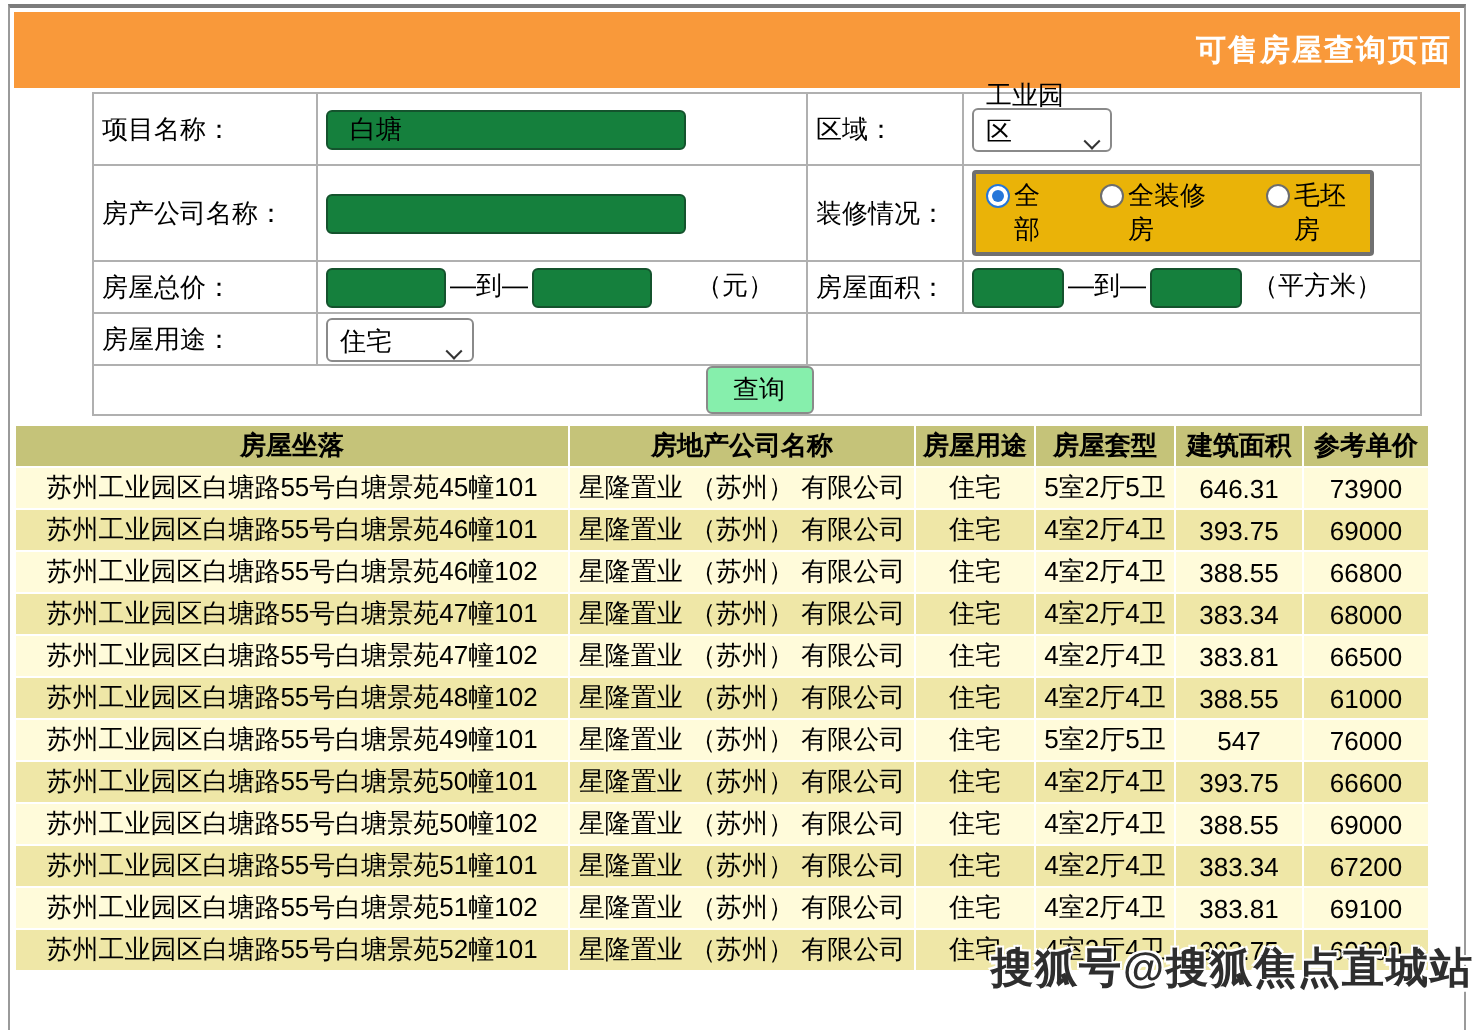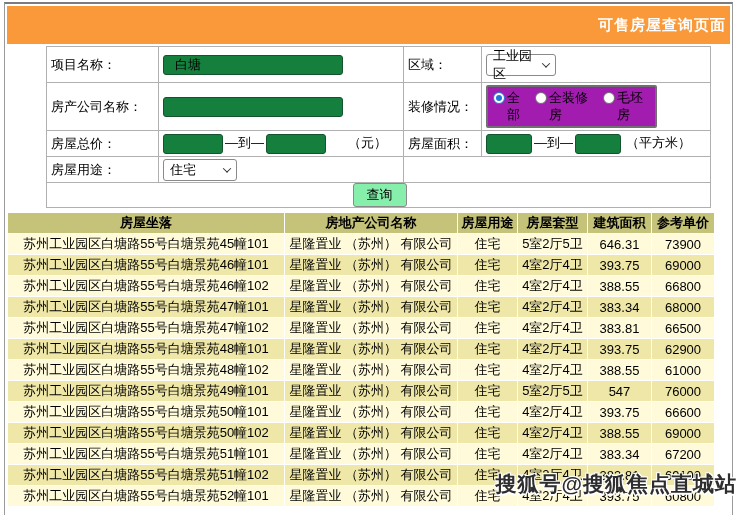--- a/index.html
+++ b/index.html
@@ -39,34 +39,34 @@
     border:1px solid #14532d;border-radius:3px;height:20px;background:#15803d;
     font:13px "Liberation Sans","DejaVu Sans",sans-serif;padding:0 11px;vertical-align:middle;
   }
   .ti.w-project,.ti.w-company{width:180px;}
   .ti.w-price{width:60px;}
   .ti.w-area{width:46px;}
   .sep{margin:0 2px;}
   .unit-price{margin-left:22px;}
   .unit-area{margin-left:5px;}
   .select{
-    display:inline-flex;align-items:center;justify-content:space-between;
+    display:inline-flex;align-items:flex-end;justify-content:space-between;
     border:1px solid #8a8a8a;border-radius:3px;height:22px;background:#fff;
     padding:0 6px;vertical-align:middle;cursor:default;
   }
   .select.region{width:70px;}
   .select.usage{width:74px;}
   .chev{
     width:6px;height:6px;border-right:1.6px solid #333;border-bottom:1.6px solid #333;
     transform:rotate(45deg) translate(-1px,-1px);flex:none;margin-left:6px;
   }
   .radio-box{
-    display:inline-flex;gap:13px;align-items:flex-start;
+    display:inline-flex;gap:28px;align-items:flex-start;
     border:2px solid #707070;border-radius:2px;
-    padding:3px 10px 2px 5px;margin:2px 0;background:#a21caf;
+    padding:3px 10px 2px 5px;margin:2px 0;background:#eab308;
   }
   .radio-item{display:inline-flex;align-items:flex-start;gap:2px;cursor:default;}
   .radio{
     width:12px;height:12px;border:1px solid #6d6d6d;border-radius:50%;
     background:#fff;flex:none;margin-top:2px;position:relative;
   }
   .radio.checked{border-color:var(--radio-selected-blue);}
   .radio.checked::after{
     content:"";position:absolute;left:2px;top:2px;right:2px;bottom:2px;
     border-radius:50%;background:var(--radio-selected-blue);
@@ -241,28 +241,20 @@
         </tr>
         <tr>
           <td class="c-addr">苏州工业园区白塘路55号白塘景苑47幢102</td>
           <td class="c-comp">星隆置业 （苏州） 有限公司</td>
           <td>住宅</td>
           <td>4室2厅4卫</td>
           <td>383.81</td>
           <td>66500</td>
         </tr>
         <tr>
-          <td class="c-addr">苏州工业园区白塘路55号白塘景苑48幢101</td>
-          <td class="c-comp">星隆置业 （苏州） 有限公司</td>
-          <td>住宅</td>
-          <td>4室2厅4卫</td>
-          <td>393.75</td>
-          <td>62900</td>
-        </tr>
-        <tr>
           <td class="c-addr">苏州工业园区白塘路55号白塘景苑48幢102</td>
           <td class="c-comp">星隆置业 （苏州） 有限公司</td>
           <td>住宅</td>
           <td>4室2厅4卫</td>
           <td>388.55</td>
           <td>61000</td>
         </tr>
         <tr>
           <td class="c-addr">苏州工业园区白塘路55号白塘景苑49幢101</td>
           <td class="c-comp">星隆置业 （苏州） 有限公司</td>

